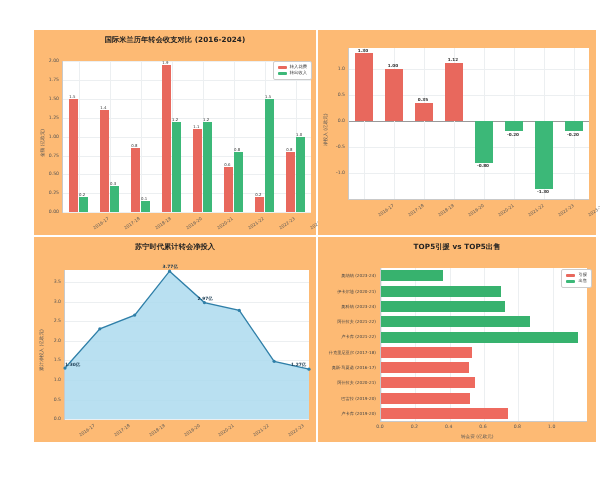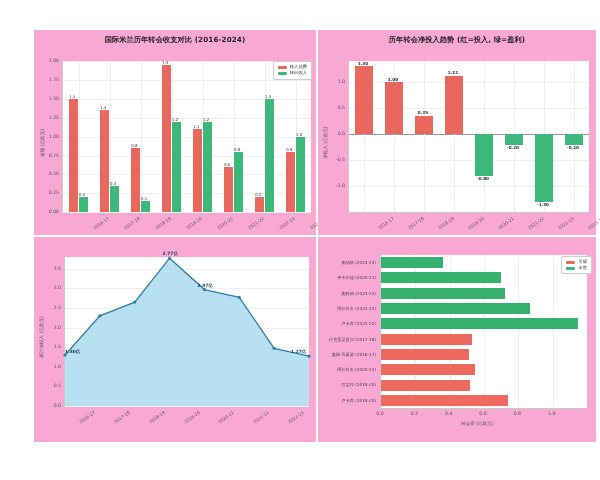--- a/index.html
+++ b/index.html
@@ -24,21 +24,21 @@
     position:absolute;left:0;bottom:0;
     background:#1c1c1c;color:#fff;
     font-size:11.5px;
     padding:7px 18px 7px 10px;
     letter-spacing:.3px;
     z-index:40;
   }
 
   
   .grid{position:absolute;left:0;top:0;width:600px;height:480px;}
-  .panel{position:absolute;background:#f9a8d4;}
+  .panel{position:absolute;background:#fdba74;}
   #p1{left:34px;top:30px;width:282px;height:205px;}
   #p2{left:318px;top:30px;width:278px;height:205px;}
   #p3{left:34px;top:237px;width:282px;height:205px;}
   #p4{left:318px;top:237px;width:278px;height:205px;}
 
   .p-title{
     text-align:center;font-size:7.2px;font-weight:bold;color:#222;
     line-height:1;margin:0;padding-top:6px;letter-spacing:.1px;
   }
   .plotwrap{position:relative;width:100%;height:100%;}
@@ -169,21 +169,20 @@
             </div>
             <div class="row">
               <span class="swatch sw-green"></span>
               <span>转出收入</span>
             </div>
           </div>
         </div>
     </div>
 
     <div class="panel" id="p2">
-      <div class="p-title">历年转会净投入趋势 (红=投入, 绿=盈利)</div>
       <div class="plotwrap" id="w2">
           <div class="plotarea" style="left: 30px; top: 18px; width: 240px; height: 151px;">
             <div class="gridline-h" style="top: 124.966px;"></div>
             <div class="gridline-h" style="top: 98.931px;"></div>
             <div class="gridline-h" style="top: 72.8966px;"></div>
             <div class="gridline-h" style="top: 46.8621px;"></div>
             <div class="gridline-h" style="top: 20.8276px;"></div>
             <div class="gridline-h" style="top: 72.8966px; background: rgb(153, 153, 153);"></div>
             <div class="gridline-v" style="left: 15px;"></div>
             <div class="bar red" style="left: 5.7px; top: 5.2069px; height: 67.6897px; width: 18.6px; bottom: auto;"></div>
@@ -221,20 +220,21 @@
           <div class="xrot" style="left: 198px; top: 173px; width: 26px;">2021-22</div>
           <div class="barlabel" style="left: 211.7px; top: 159.086px; width: 26.6px; font-weight: bold; font-size: 4.2px;">-1.30</div>
           <div class="xrot" style="left: 228px; top: 173px; width: 26px;">2022-23</div>
           <div class="barlabel" style="left: 241.7px; top: 101.81px; width: 26.6px; font-weight: bold; font-size: 4.2px;">-0.20</div>
           <div class="xrot" style="left: 258px; top: 173px; width: 26px;">2023-24</div>
           <div class="axis-label vert" style="left: 5px; top: 115.5px;">净投入 (亿欧元)</div>
         </div>
     </div>
 
     <div class="panel" id="p3">
+      <div class="p-title">苏宁时代累计转会净投入</div>
       <div class="plotwrap" id="w3">
           <div class="plotarea" style="left: 30px; top: 20px; width: 244px; height: 149px;">
             <div class="gridline-h" style="top: 149px;"></div>
             <div class="gridline-h" style="top: 129.395px;"></div>
             <div class="gridline-h" style="top: 109.789px;"></div>
             <div class="gridline-h" style="top: 90.1842px;"></div>
             <div class="gridline-h" style="top: 70.5789px;"></div>
             <div class="gridline-h" style="top: 50.9737px;"></div>
             <div class="gridline-h" style="top: 31.3684px;"></div>
             <div class="gridline-h" style="top: 11.7632px;"></div>
@@ -269,20 +269,21 @@
           <div class="xrot" style="left: 277px; top: 173px; width: 26px;">2023-24</div>
           <div class="annot" style="left: 31px; top: 112.026px;">1.30亿</div>
           <div class="annot" style="left: 128.571px; top: 14.1763px;">3.77亿</div>
           <div class="annot" style="left: 163.429px; top: 45.5447px;">2.97亿</div>
           <div class="annot" style="left: 257px; top: 112.203px;">1.27亿</div>
           <div class="axis-label vert" style="left: 5px; top: 120.5px;">累计净投入 (亿欧元)</div>
         </div>
     </div>
 
     <div class="panel" id="p4">
+      <div class="p-title">TOP5引援 vs TOP5出售</div>
       <div class="plotwrap" id="w4">
           <div class="plotarea" style="left: 62px; top: 18px; width: 206px; height: 153px;">
             <div class="gridline-v" style="left: 0px;"></div>
             <div class="gridline-v" style="left: 34.3333px;"></div>
             <div class="gridline-v" style="left: 68.6667px;"></div>
             <div class="gridline-v" style="left: 103px;"></div>
             <div class="gridline-v" style="left: 137.333px;"></div>
             <div class="gridline-v" style="left: 171.667px;"></div>
             <div class="hbar green" style="top: 2.142px; height: 11.016px; width: 61.8px;"></div>
             <div class="hbar green" style="top: 17.442px; height: 11.016px; width: 120.167px;"></div>

